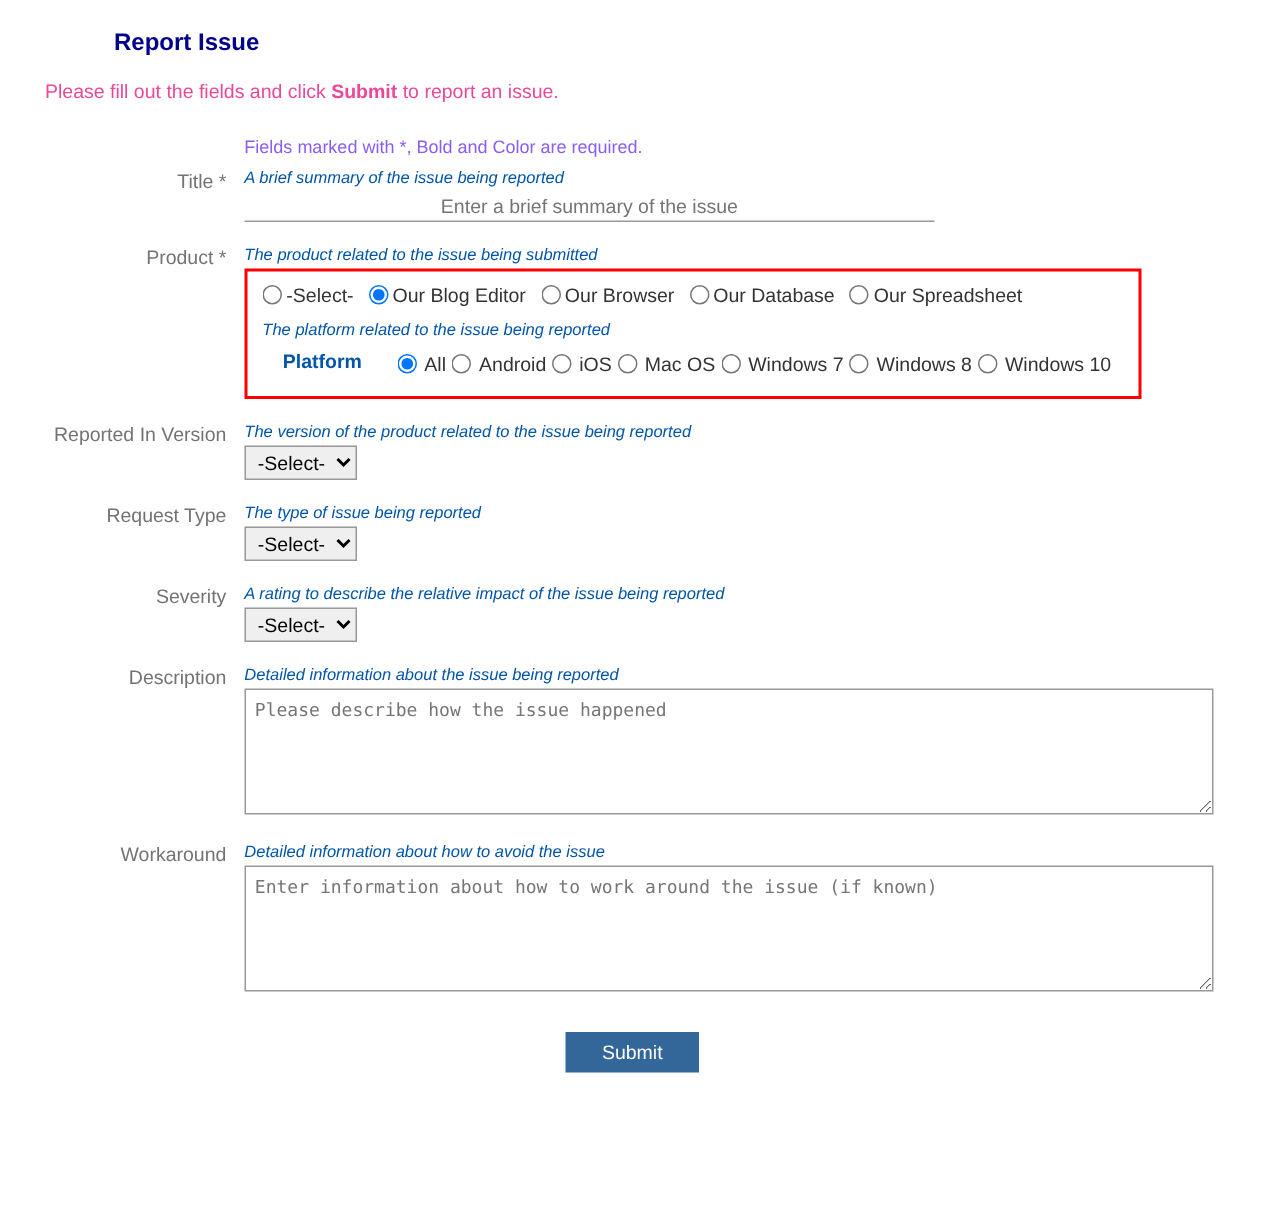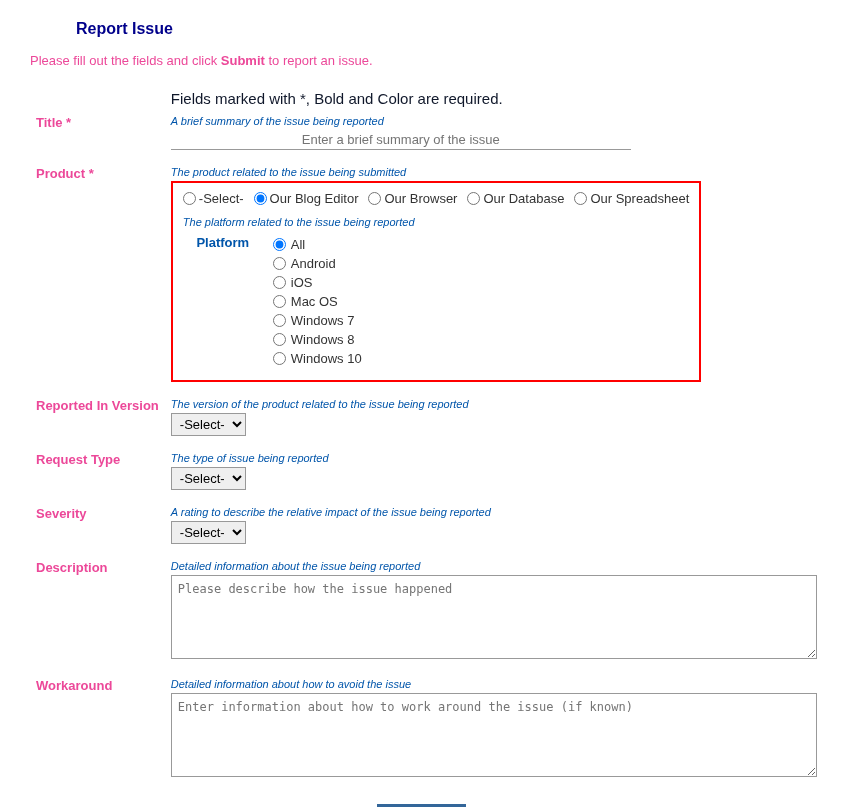--- a/index.html
+++ b/index.html
@@ -29,24 +29,24 @@
     .form-table {
       width: 100%;
       border-collapse: collapse;
     }
     .form-table td {
       padding: 4px 6px;
       vertical-align: top;
     }
     .label-cell {
       width: 140px;
-      text-align: left;
+      text-align: right;
       padding-right: 10px;
-      color: #ec4899;
-      font-weight: bold;
+      color: #737373;
+      font-weight: normal;
       vertical-align: middle;
       white-space: nowrap;
     }
     .label-cell.top-align {
       vertical-align: top;
       padding-top: 4px;
     }
     .hint-text {
       font-size: 11px;
       color: #0055aa;
@@ -82,21 +82,21 @@
     .product-radios label {
       display: flex;
       align-items: center;
       gap: 3px;
       font-size: 13px;
       color: #333;
       cursor: pointer;
     }
     .platform-radios {
       display: flex;
-      flex-direction: column;
+      flex-direction: row;
       gap: 4px;
     }
     .platform-radios label {
       display: flex;
       align-items: center;
       gap: 5px;
       font-size: 13px;
       color: #333;
       cursor: pointer;
     }
@@ -148,21 +148,21 @@
 <table class="form-table">
   <colgroup>
     <col style="width:145px">
     <col>
   </colgroup>
 
   <tbody>
       <tr>
     <td></td>
     <td class="field-cell">
-      <span style="font-size:15px; color:#0f172a;">Fields marked with *, Bold and Color are required.</span>
+      <span style="font-size:12px; color:#8b5cf6;">Fields marked with *, Bold and Color are required.</span>
     </td>
   </tr>
 
   <tr>
     <td class="label-cell">
       <span>Title</span> *
     </td>
     <td class="field-cell">
       <span class="hint-text">A brief summary of the issue being reported</span>
       <input type="text" placeholder="Enter a brief summary of the issue" style="">

